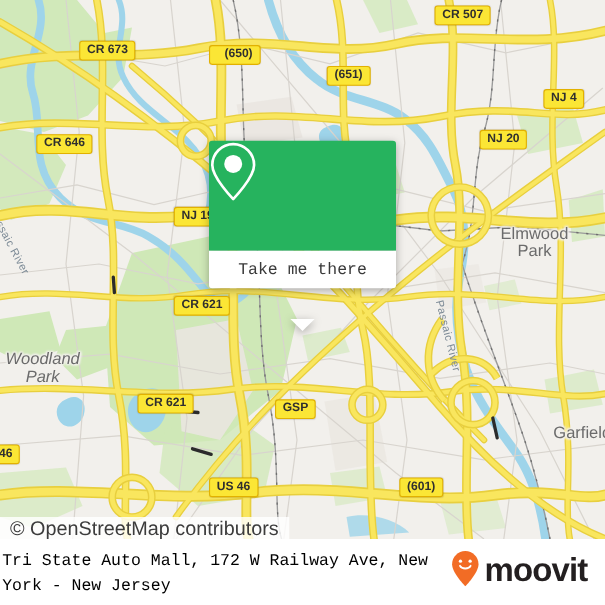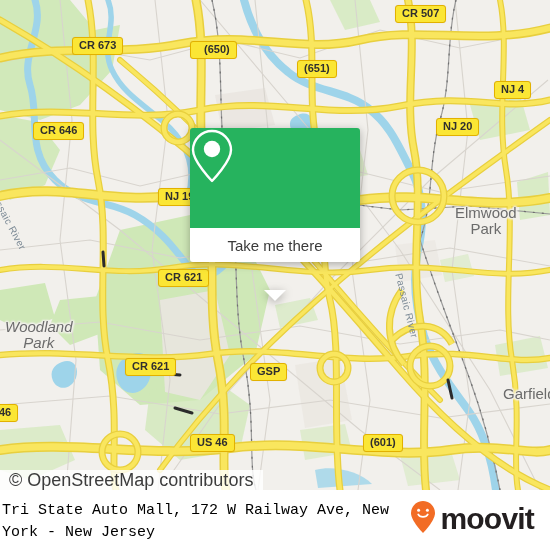--- a/index.html
+++ b/index.html
@@ -76,21 +76,21 @@
   .popup-top{
     height:100px;background:#26b35e;
     border-radius:3px 3px 0 0;
     display:flex;align-items:center;justify-content:center;
   }
   .popup-bottom{
     height:34px;background:#ffffff;
     border-radius:0 0 3px 3px;
     display:flex;align-items:center;justify-content:center;
     color:#3a3a3a;font-size:15px;
-    font-family:Liberation Sans, sans-serif;
+    font-family:Liberation Mono, monospace;
   }
   .popup-tail{
     position:absolute;left:50%;top:162px;margin-left:-11px;
     width:0;height:0;
     border-left:11px solid transparent;
     border-right:11px solid transparent;
     border-top:11px solid #ffffff;
   }
 
   

